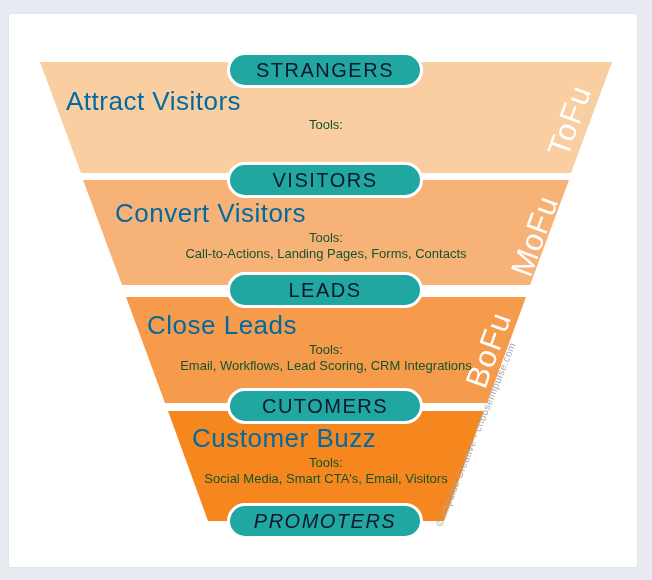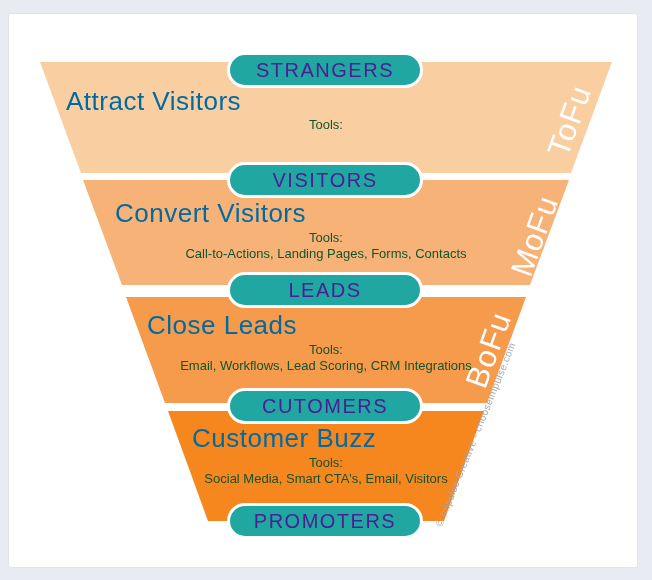--- a/index.html
+++ b/index.html
@@ -22,24 +22,24 @@
         clip-path:polygon(83px 0,569px 0,530px 100%,122px 100%);}
   .seg3{top:297px;height:106px;background:#f59b4b;
         clip-path:polygon(126px 0,526px 0,487px 100%,165px 100%);}
   .seg4{top:411px;height:110px;background:#f6871f;
         clip-path:polygon(168px 0,484px 0,444px 100%,208px 100%);}
   .pill{
     position:absolute;left:227px;width:196px;height:36px;
     background:#20a7a1;border:3px solid #ffffff;border-radius:20px;
     box-sizing:border-box;
     display:flex;align-items:center;justify-content:center;
-    color:#4c1d95;font-size:20px;letter-spacing:1.5px;font-weight:400;
+    color:#0f172a;font-size:20px;letter-spacing:1.5px;font-weight:400;
   }
   .pill-1{top:52px;} .pill-2{top:162px;} .pill-3{top:272px;}
-  .pill-4{top:388px;} .pill-5{top:503px;}
+  .pill-4{top:388px;} .pill-5{top:503px;font-style:italic;}
   .seg-title{
     position:absolute;color:#0369a1;font-size:26px;font-weight:300;
     letter-spacing:0.5px;line-height:30px;white-space:nowrap;
   }
   .title-1{left:66px;top:86px;}
   .title-2{left:115px;top:198px;}
   .title-3{left:147px;top:310px;}
   .title-4{left:192px;top:423px;}
   .tools{
     position:absolute;left:126px;width:400px;text-align:center;

